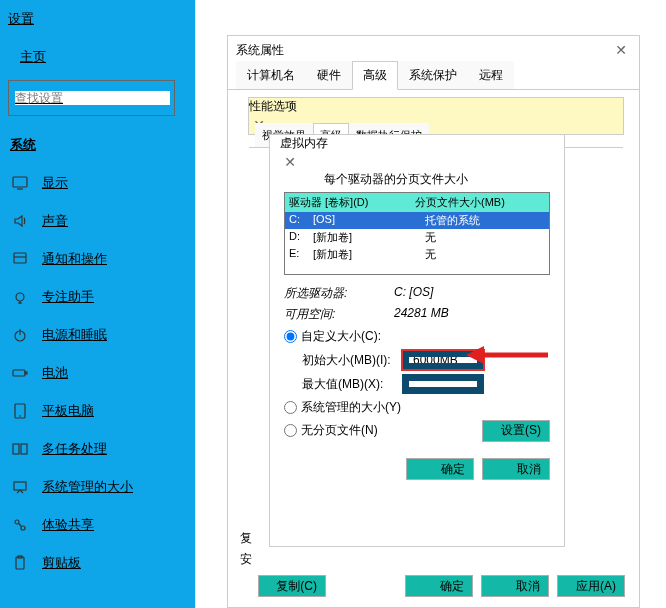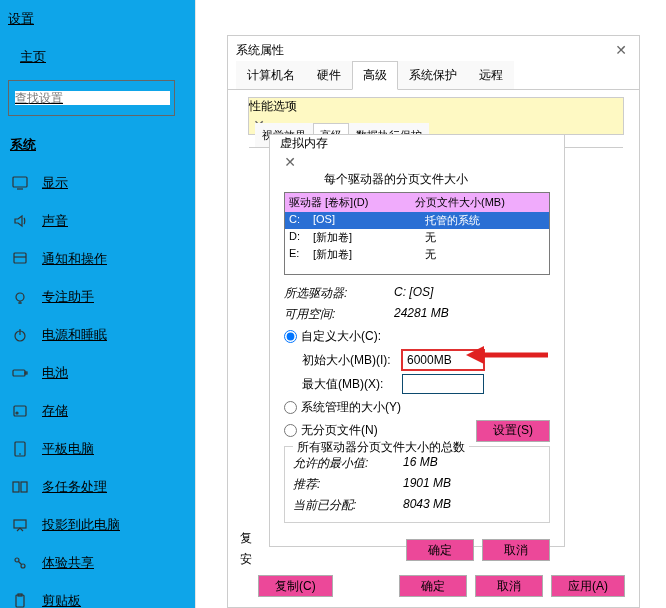--- a/index.html
+++ b/index.html
@@ -37,38 +37,38 @@
 .perfopts .tab { font-size: 11px; padding: 4px 6px; }
 
 
 .vmem { position: absolute; left: 269px; top: 134px; width: 296px; height: 413px; background: #fff; border: 1px solid #ccc; z-index: 3; }
 .vmem .titlebar { height: 26px; padding: 0 10px; }
 .vmem-body { padding: 8px 14px; font-size: 12px; }
 .checkbox-row { display: flex; align-items: center; gap: 4px; padding: 2px 0 6px 0; }
 .checkbox-row input { width: 13px; height: 13px; }
 .subhead { padding: 2px 0 2px 0; margin-left: 40px; }
 .drive-table { border: 1px solid #7a7a7a; margin-top: 2px; }
-.drive-header { display: flex; background: #f0abfc; font-size: 11px; padding: 2px 4px; }
+.drive-header { display: flex; background: #5eead4; font-size: 11px; padding: 2px 4px; }
 .drive-header .col1 { flex: 1; }
 .drive-header .col2 { width: 130px; }
 .drive-row { display: flex; padding: 1px 4px; font-size: 11px; }
 .drive-row .col1 { width: 24px; }
 .drive-row .col2 { flex: 1; }
 .drive-row .col3 { width: 120px; }
 .drive-row.selected { background: #2a6fd4; color: #fff; }
 .drive-body { height: 62px; }
 .info-row { display: flex; padding: 2px 0; font-size: 12px; font-style: italic; }
 .info-row .lbl { width: 110px; }
 .radio-row { display: flex; align-items: center; gap: 4px; padding: 3px 0; }
 .radio-row input { width: 13px; height: 13px; }
 .size-row { display: flex; align-items: center; gap: 6px; padding: 2px 0 2px 18px; }
 .size-row .lbl { width: 94px; }
-.size-input { width: 82px; height: 20px; border: 1px solid #0c4a6e; padding: 0 4px; font-size: 12px; text-align: left; }
+.size-input { width: 82px; height: 20px; border: 7px solid #0c4a6e; padding: 0 4px; font-size: 12px; text-align: left; }
 .size-input.hl { outline: 2px solid #e03030; outline-offset: -1px; }
-.btn { min-width: 68px; height: 22px; border: 1px solid #adadad; background: #ec4899; font-size: 12px; cursor: pointer; padding: 0 16px; }
+.btn { min-width: 68px; height: 22px; border: 1px solid #adadad; background: #14b8a6; font-size: 12px; cursor: pointer; padding: 0 8px; text-align: right; }
 .groupbox { border: 1px solid #d0d0d0; padding: 6px 8px; margin-top: 4px; position: relative; }
 .groupbox .legend { position: absolute; top: -8px; left: 8px; background: #fff; padding: 0 4px; font-size: 12px; }
 .vmem-footer { display: flex; justify-content: flex-end; gap: 8px; padding: 8px 14px; }
 
 
 .arrow { position: absolute; left: 466px; top: 343px; width: 84px; height: 24px; z-index: 5; pointer-events: none; }
 
 </style>
 </head>
 <body>
@@ -144,29 +144,20 @@
           <svg viewBox="0 0 16 16" fill="none" stroke="currentColor" stroke-width="1.2">
             <rect x="1" y="5" width="12" height="6" rx="1"></rect>
             <rect x="13" y="7" width="2" height="2"></rect>
           </svg>
         </span>
         <span>电池</span>
       </div>
       <div class="nav-item">
         <span class="ic">
           <svg viewBox="0 0 16 16" fill="none" stroke="currentColor" stroke-width="1.2">
-            <rect x="2" y="3" width="12" height="10" rx="1"></rect>
-            <circle cx="5" cy="10" r="1"></circle>
-          </svg>
-        </span>
-        <span>存储</span>
-      </div>
-      <div class="nav-item">
-        <span class="ic">
-          <svg viewBox="0 0 16 16" fill="none" stroke="currentColor" stroke-width="1.2">
             <rect x="3" y="1" width="10" height="14" rx="1"></rect>
             <line x1="7" y1="13" x2="9" y2="13"></line>
           </svg>
         </span>
         <span>平板电脑</span>
       </div>
       <div class="nav-item">
         <span class="ic">
           <svg viewBox="0 0 16 16" fill="none" stroke="currentColor" stroke-width="1.2">
             <rect x="1" y="3" width="6" height="10"></rect>
@@ -175,21 +166,21 @@
         </span>
         <span>多任务处理</span>
       </div>
       <div class="nav-item">
         <span class="ic">
           <svg viewBox="0 0 16 16" fill="none" stroke="currentColor" stroke-width="1.2">
             <rect x="2" y="3" width="12" height="8"></rect>
             <path d="M5 14l3-3 3 3"></path>
           </svg>
         </span>
-        <span>投影到此电脑</span>
+        <span>系统管理的大小</span>
       </div>
       <div class="nav-item">
         <span class="ic">
           <svg viewBox="0 0 16 16" fill="none" stroke="currentColor" stroke-width="1.2">
             <circle cx="5" cy="5" r="2"></circle>
             <circle cx="11" cy="11" r="2"></circle>
             <line x1="6.5" y1="6.5" x2="9.5" y2="9.5"></line>
           </svg>
         </span>
         <span>体验共享</span>
@@ -301,35 +292,20 @@
       <input type="radio" name="sizemode" style="">
       <span>系统管理的大小(Y)</span>
     </div>
     <div style="display:flex; align-items:center;">
       <div class="radio-row" style="flex:1">
         <input type="radio" name="sizemode" style="">
         <span>无分页文件(N)</span>
       </div>
       <button class="btn">设置(S)</button>
     </div>
-    <div class="groupbox">
-      <span class="legend">所有驱动器分页文件大小的总数</span>
-      <div class="info-row">
-          <span class="lbl">允许的最小值:</span>
-          <span>16 MB</span>
-        </div>
-      <div class="info-row">
-          <span class="lbl">推荐:</span>
-          <span>1901 MB</span>
-        </div>
-      <div class="info-row">
-          <span class="lbl">当前已分配:</span>
-          <span>8043 MB</span>
-        </div>
-    </div>
   </div>
   <div class="vmem-footer">
     <button class="btn">确定</button>
     <button class="btn">取消</button>
   </div>
 </div>
 
 <svg class="arrow" viewBox="0 0 84 24">
   <line x1="82" y1="12" x2="14" y2="12" stroke="#e02020" stroke-width="5"></line>
   <polygon points="0,12 18,3 18,21" fill="#e02020"></polygon>

